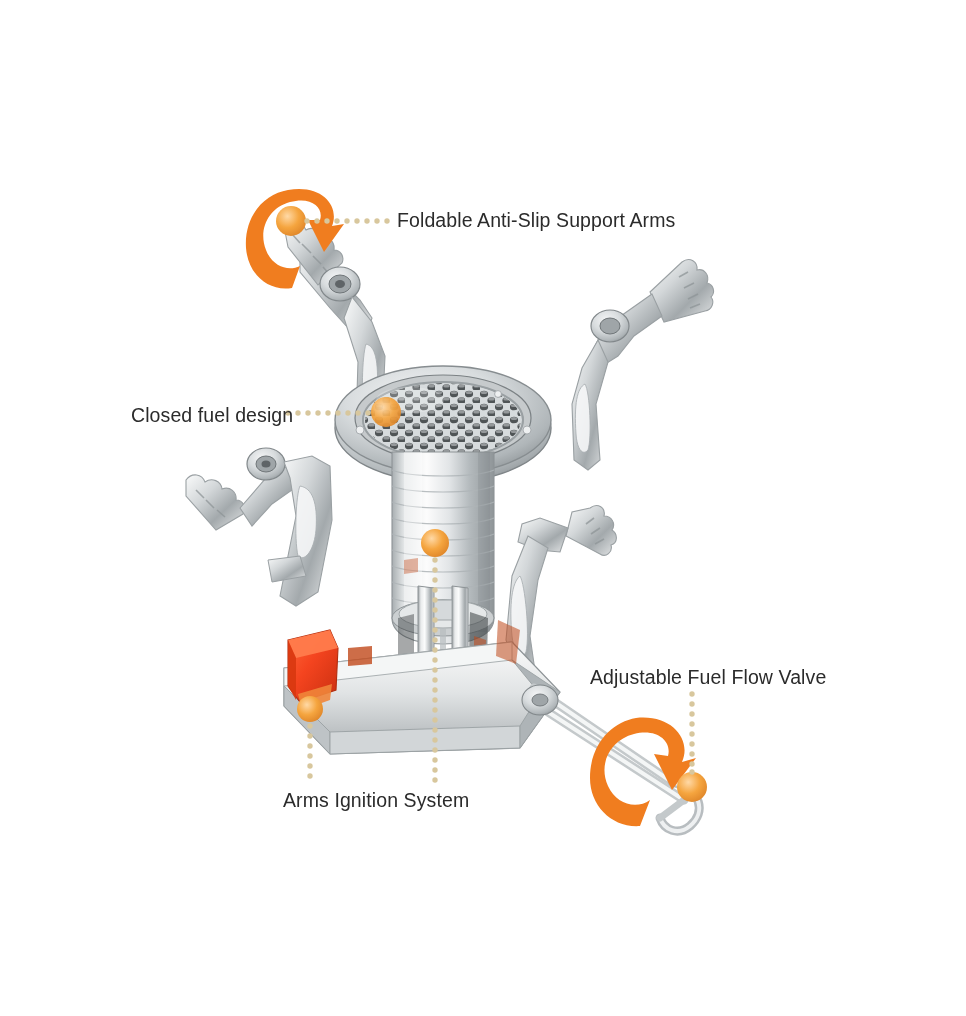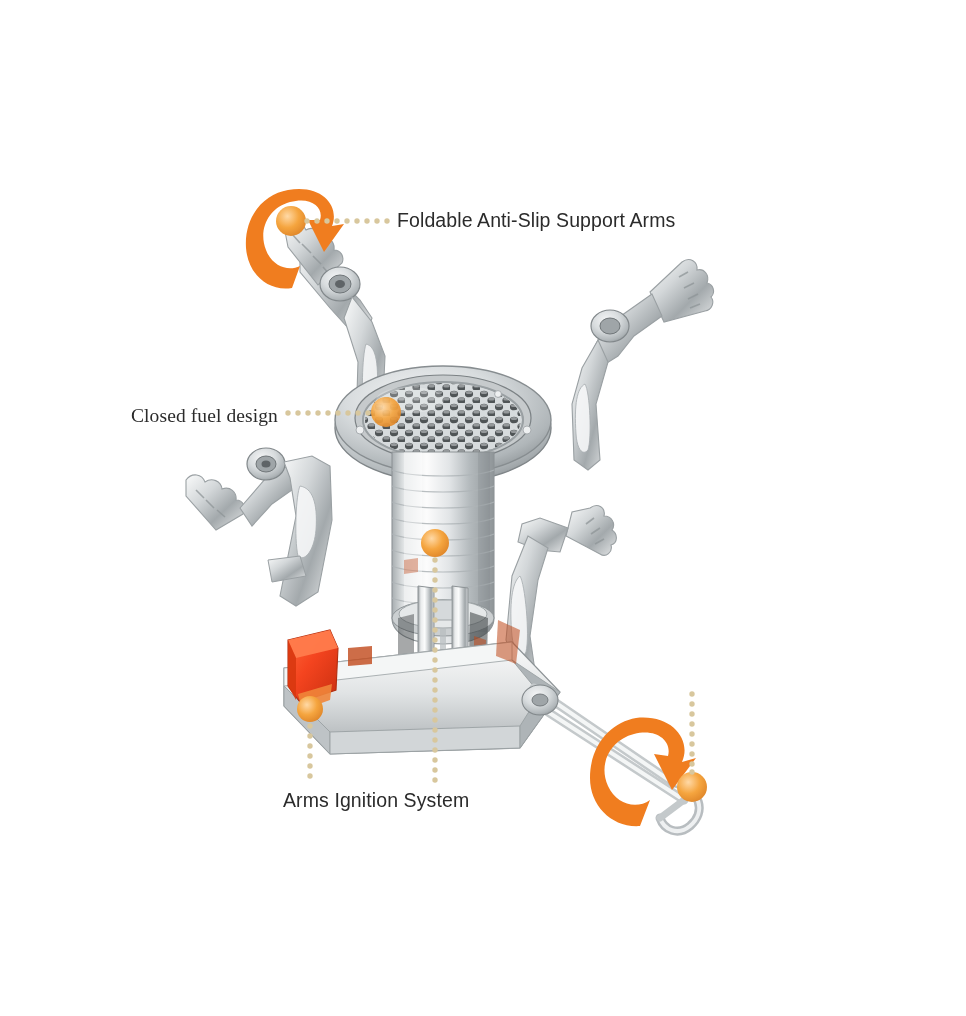--- a/index.html
+++ b/index.html
@@ -29,21 +29,21 @@
     position: absolute;
     color: #2b2b2b;
     font-size: 19.5px;
     font-family: "Liberation Sans", sans-serif;
     font-weight: 400;
     letter-spacing: 0.1px;
     white-space: nowrap;
     line-height: 1.1;
   }
   #label-arms   { left: 397px; top: 210px; }
-  #label-fuel   { left: 131px; top: 405px; font-family: Liberation Serif, serif; }
+  #label-fuel   { left: 131px; top: 405px; }
   #label-valve  { left: 590px; top: 667px; }
   #label-piezo  { left: 283px; top: 790px; }
 </style>
 </head>
 <body>
 
 <div id="canvas">
 
   <svg id="art" viewBox="0 0 966 1016" xmlns="http://www.w3.org/2000/svg">
     <defs>
@@ -324,16 +324,17 @@
           <circle cx="435" cy="770" r="2.7"></circle>
         <circle cx="435" cy="780" r="2.7"></circle>
       </g>
     </g>
   </svg>
 
   <div class="callout-label" id="label-arms">Foldable Anti-Slip Support Arms</div>
 
   <div class="callout-label" id="label-fuel">Closed fuel design</div>
 
+  <div class="callout-label" id="label-valve">Adjustable Fuel Flow Valve</div>
 
   <div class="callout-label" id="label-piezo">Arms Ignition System</div>
 
 </div>
 
 </body></html>

